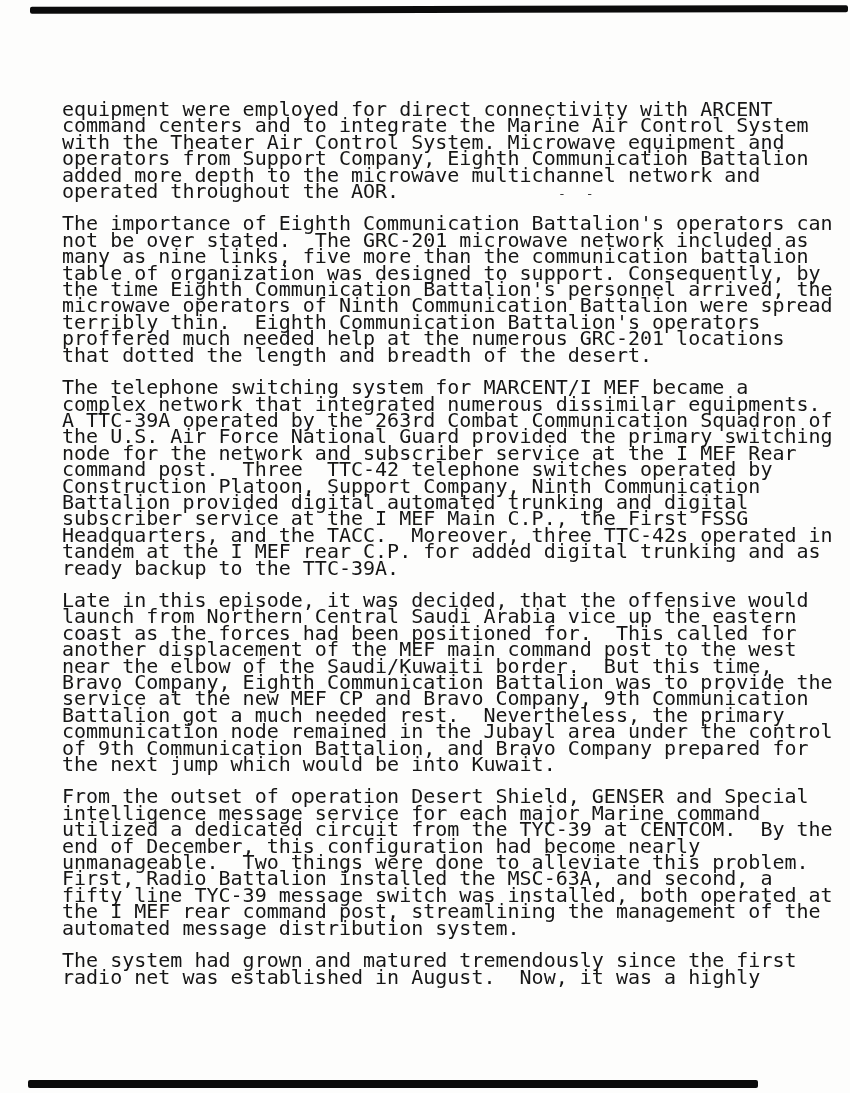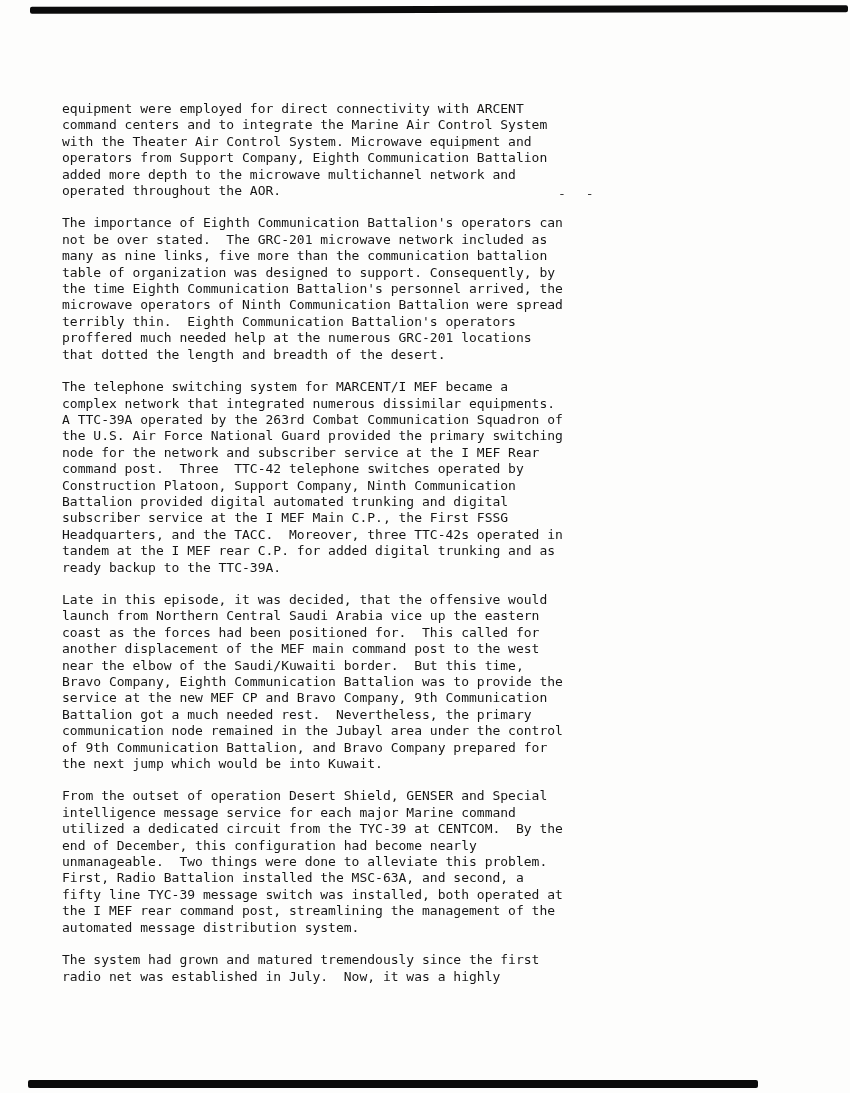--- a/index.html
+++ b/index.html
@@ -36,21 +36,21 @@
     border-radius: 2px;
   }
   .body-text {
     position: absolute;
     left: 62px;
     top: 101px;
     width: 680px;
   }
   .para {
     white-space: pre;
-    font-size: 13px;
+    font-size: 20px;
     line-height: 16.4px;
     margin: 0 0 16px 0;
     letter-spacing: 0;
   }
   .stray-mark {
     position: absolute;
     left: 558px;
     top: 186px;
     font-size: 13px;
     letter-spacing: 6px;
@@ -106,20 +106,20 @@
     <div class="para">From the outset of operation Desert Shield, GENSER and Special
 intelligence message service for each major Marine command
 utilized a dedicated circuit from the TYC-39 at CENTCOM.  By the
 end of December, this configuration had become nearly
 unmanageable.  Two things were done to alleviate this problem.
 First, Radio Battalion installed the MSC-63A, and second, a
 fifty line TYC-39 message switch was installed, both operated at
 the I MEF rear command post, streamlining the management of the
 automated message distribution system.</div>
     <div class="para">The system had grown and matured tremendously since the first
-radio net was established in July.  Now, it was a highly</div>
+radio net was established in August.  Now, it was a highly</div>
   </div>
 
   <div class="stray-mark">- -</div>
 
   <div class="rule-bottom"></div>
 
 </div>
 
 </body></html>

